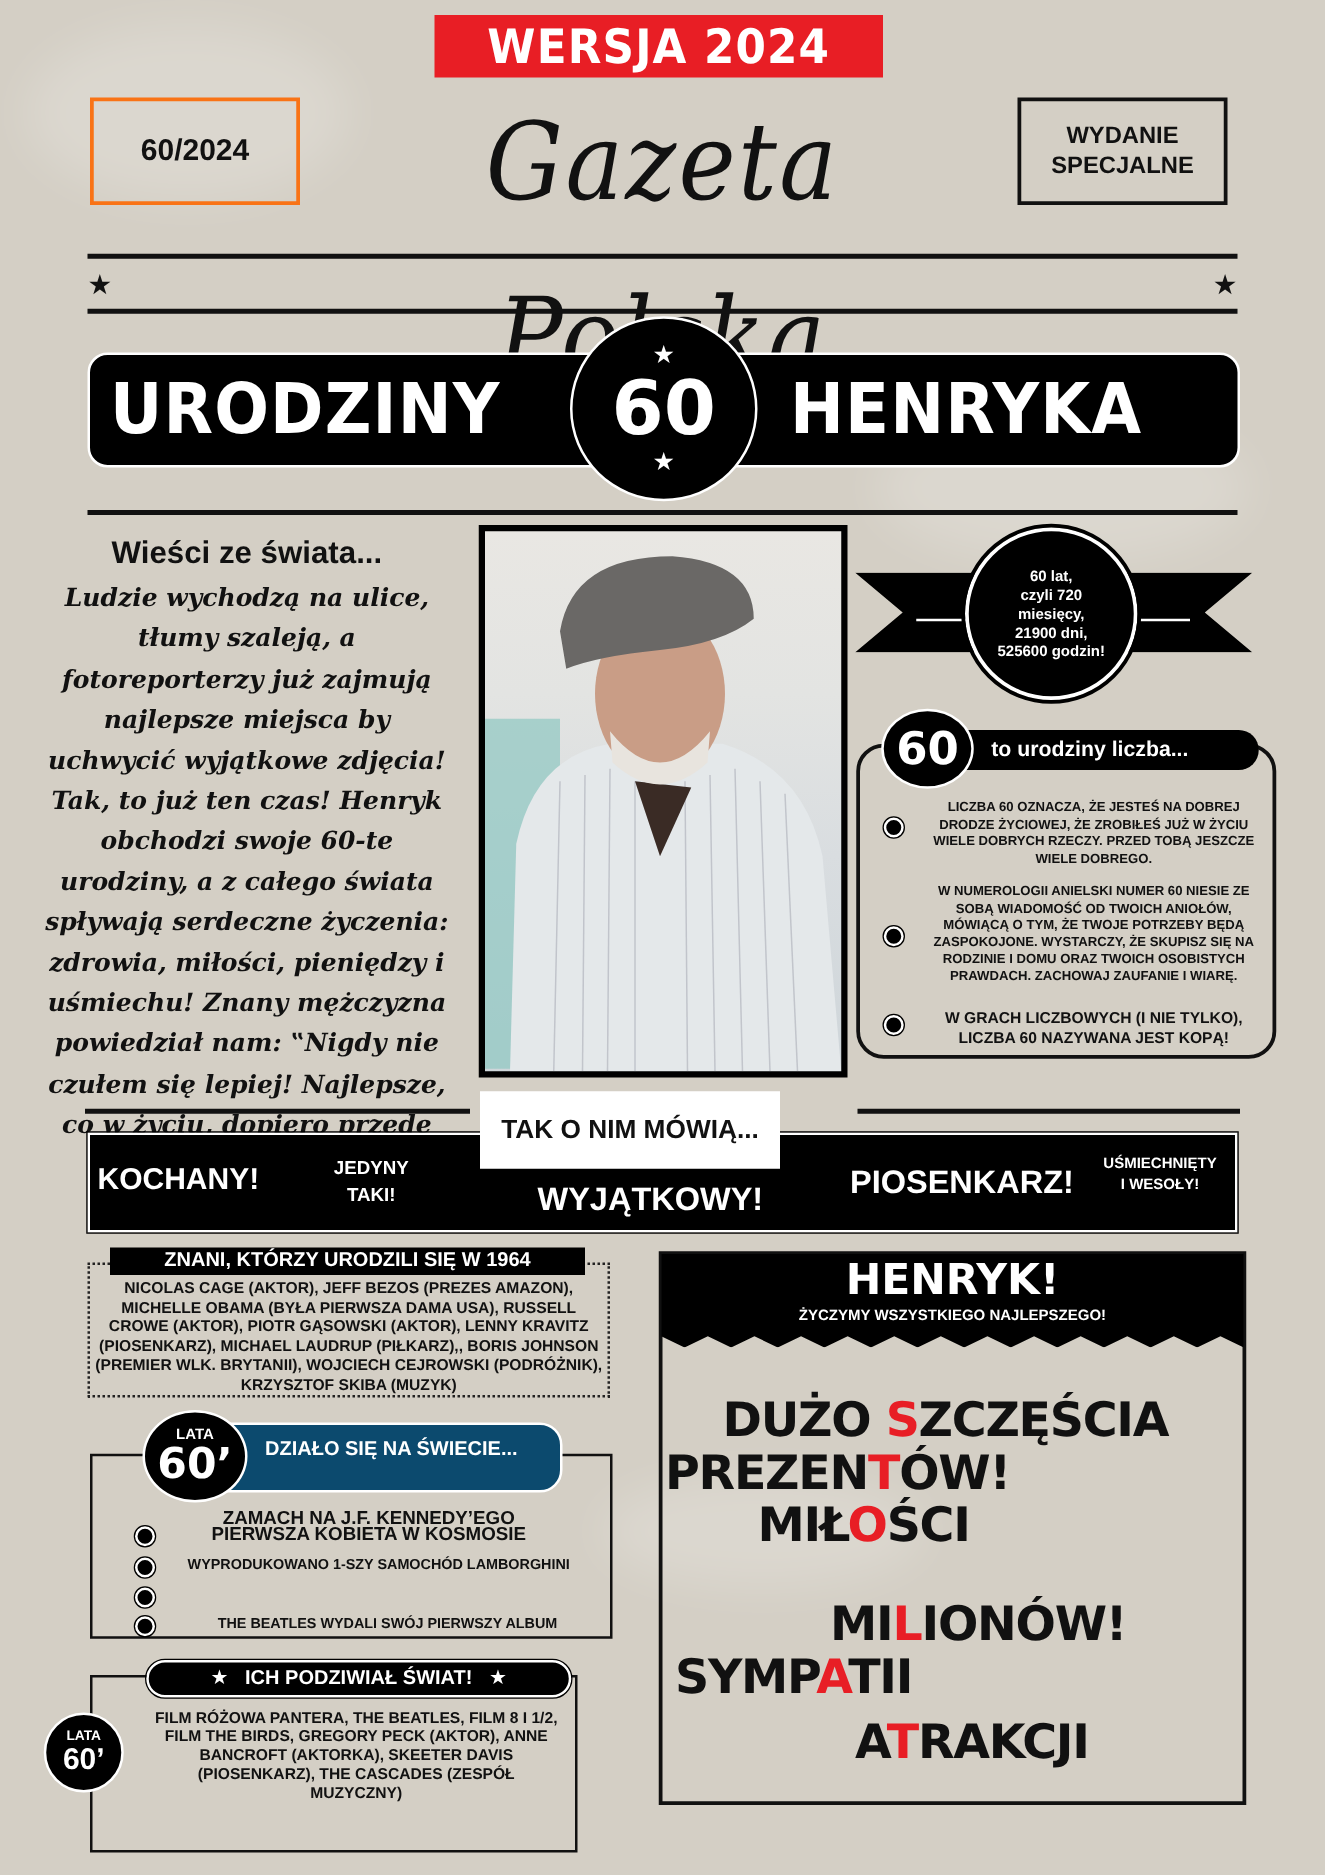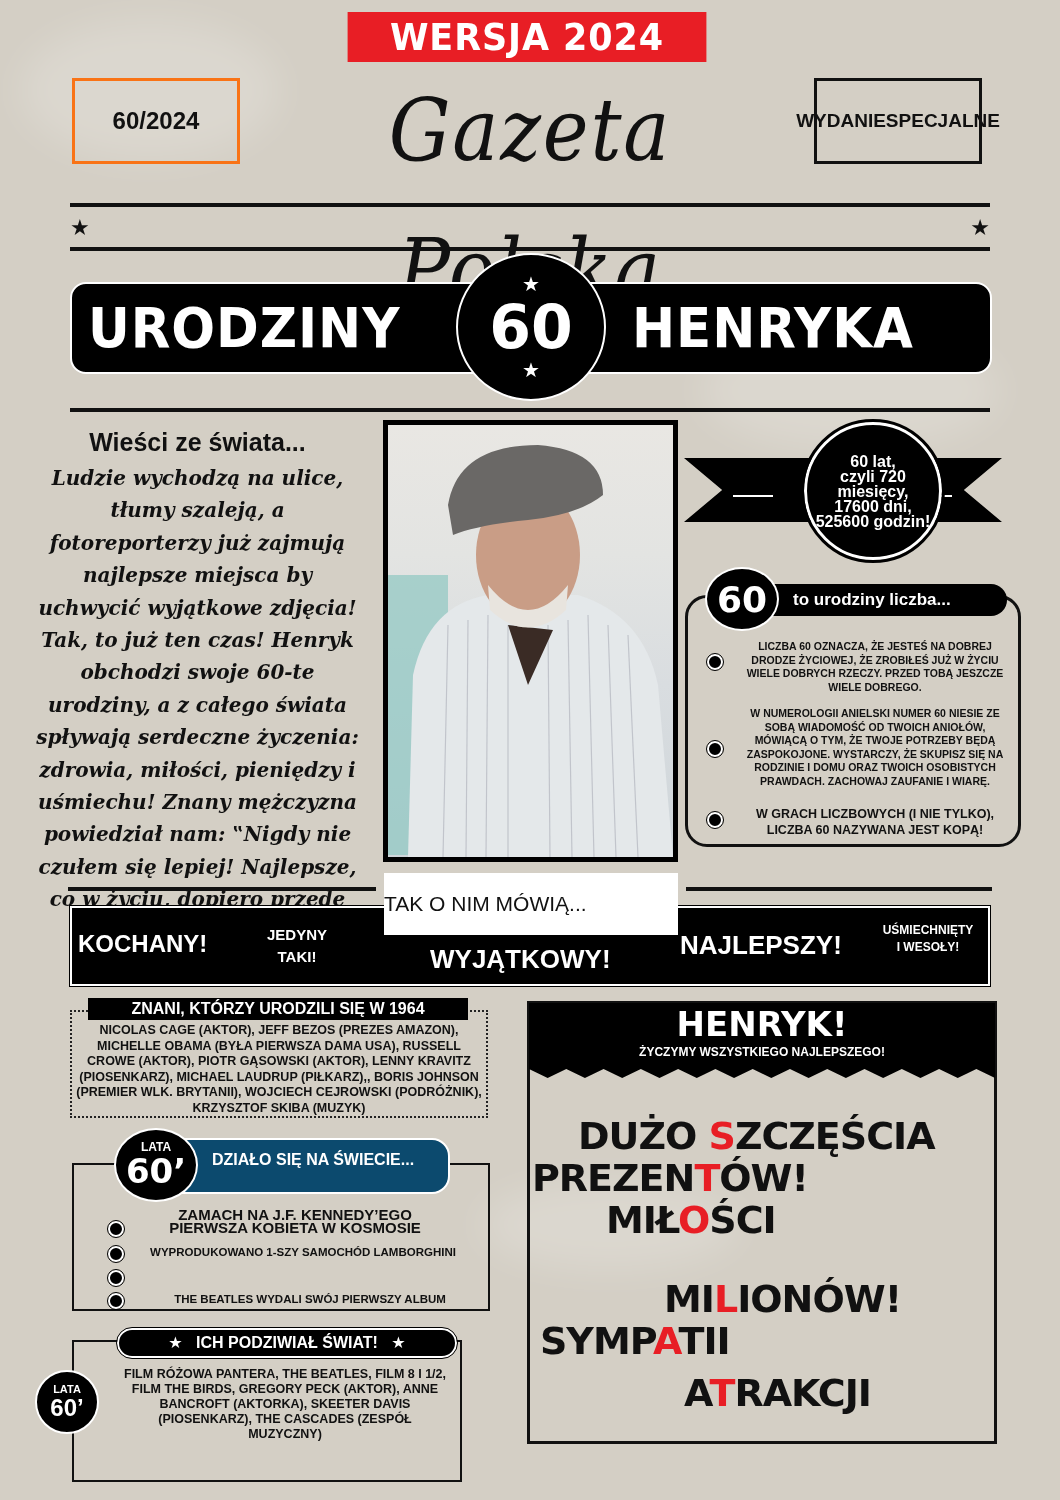--- a/index.html
+++ b/index.html
@@ -2,21 +2,21 @@
 <html><head>
 <meta charset="utf-8">
 <style>
   *{box-sizing:border-box;margin:0;padding:0}
   body{width:1060px;height:1500px;background:#d4cfc5;position:relative;overflow:hidden;font-family:"Liberation Sans","DejaVu Sans",sans-serif;color:#111}
   .abs{position:absolute}
   .smoke{position:absolute;border-radius:50%;background:rgba(255,255,255,0.18);filter:blur(18px)}
   
   .wersja{left:332px;top:12px;width:390px;height:50px;background:#e81e25;color:#fff;font-family:"DejaVu Sans",sans-serif;font-weight:bold;font-size:38px;text-align:center;line-height:50px;letter-spacing:1px;transform:scaleX(0.92)}
   .issue-box{left:72px;top:78px;width:168px;height:86px;border:3px solid #f97316;font-weight:bold;font-size:24px;display:flex;align-items:center;justify-content:center}
-  .special-box{left:814px;top:78px;width:168px;height:86px;border:3px solid #111;font-weight:bold;font-size:19px;line-height:24px;display:flex;flex-direction:row;align-items:center;justify-content:center}
+  .special-box{left:814px;top:78px;width:168px;height:86px;border:3px solid #111;font-weight:bold;font-size:19px;line-height:24px;display:flex;flex-direction:column;align-items:center;justify-content:center}
   .masthead{left:250px;top:60px;width:560px;height:140px;font-family:"DejaVu Serif",serif;font-style:italic;font-size:86px;text-align:center;line-height:140px;letter-spacing:2px;transform:scaleX(0.9)}
   .rule{left:70px;width:920px;height:4px;background:#111}
   .tagline{left:70px;top:208px;width:920px;height:40px;display:flex;align-items:center;justify-content:space-between;font-weight:bold;font-size:20px}
   .star{font-size:22px}
   
   .banner{left:70px;top:282px;width:922px;height:92px;background:#000;border-radius:16px;border:2px solid #fff;outline:0}
   .banner-left,.banner-right{top:282px;height:92px;color:#fff;font-weight:bold;font-size:56px;line-height:92px;font-family:"DejaVu Sans",sans-serif;letter-spacing:1px}
   .banner-left{left:88px;transform:scaleX(0.92);transform-origin:left}
   .banner-right{left:632px;transform:scaleX(0.92);transform-origin:left}
   .medal{left:456px;top:253px;width:150px;height:148px;border-radius:50%;background:#000;border:2px solid #fff;color:#fff;display:flex;flex-direction:column;align-items:center;justify-content:center}
@@ -24,32 +24,32 @@
   .medal .st{font-size:20px;line-height:22px}
   
   .news-title{left:30px;top:428px;width:335px;text-align:center;font-weight:bold;font-size:25px}
   .news-body{left:30px;top:462px;width:335px;text-align:center;font-family:"DejaVu Serif",serif;font-style:italic;font-weight:bold;font-size:20px;line-height:32.4px}
   
   .photo{left:383px;top:420px;width:295px;height:442px;background:#000;padding:5px}
   .photo-inner{width:100%;height:100%;background:linear-gradient(180deg,#e9e7e3 0%,#e3e4e2 30%,#d9dde0 60%,#cfd6da 100%);position:relative;overflow:hidden}
   
   .ribbon{left:684px;top:458px;width:318px;height:64px;background:#000;clip-path:polygon(0 0,100% 0,88% 50%,100% 100%,0 100%,12% 50%)}
   .ribbon-line{top:495px;height:2px;background:#fff}
-  .stats-circle{left:804px;top:422px;width:138px;height:138px;border-radius:50%;background:#000;border:3px solid #fff;outline:3px solid #000;color:#fff;font-weight:bold;font-size:16px;line-height:15px;text-align:center;display:flex;align-items:center;justify-content:center;padding:8px}
+  .stats-circle{left:772px;top:422px;width:138px;height:138px;border-radius:50%;background:#000;border:3px solid #fff;outline:3px solid #000;color:#fff;font-weight:bold;font-size:12px;line-height:15px;text-align:center;display:flex;align-items:center;justify-content:center;padding:8px}
   
   .facts-box{left:685px;top:595px;width:336px;height:252px;border:3px solid #111;border-radius:22px}
   .facts-pill{left:745px;top:584px;width:262px;height:32px;background:#000;border-radius:16px;color:#fff;font-weight:bold;font-size:17px;line-height:32px;padding-left:48px}
   .facts-circle{left:705px;top:567px;width:74px;height:64px;border-radius:50%;background:#000;border:2px solid #fff;color:#fff;font-weight:bold;font-size:36px;display:flex;align-items:center;justify-content:center;font-family:"DejaVu Sans",sans-serif}
   .fact{width:260px;text-align:center;font-weight:bold;font-size:10.5px;line-height:13.5px;left:745px}
   .fact.big{font-size:12.5px;line-height:16px}
   .bullet{width:16px;height:16px;border-radius:50%;background:#000;border:2px solid #fff;outline:1px solid #000}
   
   .talk-line{top:887px;height:4px;background:#111}
   .talk-bar{left:70px;top:906px;width:920px;height:80px;background:#000;border:2px solid #fff;outline:1px solid #000}
-  .talk-title{left:384px;top:873px;width:294px;height:62px;background:#fff;font-weight:normal;font-size:21px;line-height:62px}
+  .talk-title{left:384px;top:873px;width:240px;height:62px;background:#fff;font-weight:bold;font-size:21px;text-align:center;line-height:62px}
   .talk-word{color:#fff;font-weight:bold;text-align:center}
   
   .famous-box{left:70px;top:1010px;width:418px;height:108px;border:2px dotted #222}
   .famous-title{left:88px;top:998px;width:380px;height:22px;background:#000;color:#fff;font-weight:bold;font-size:16px;text-align:center;line-height:22px}
   .famous-text{left:74px;top:1023px;width:410px;text-align:center;font-weight:bold;font-size:12.5px;line-height:15.5px}
   
   .ev-box{left:72px;top:1163px;width:418px;height:148px;border:2px solid #111}
   .ev-pill{left:150px;top:1138px;width:300px;height:56px;background:#0c4a6e;border-radius:18px;color:#fff;font-weight:bold;font-size:16px;line-height:40px;padding-left:60px;border:2px solid #fff}
   .ev-circle{left:114px;top:1128px;width:84px;height:74px;border-radius:50%;background:#000;border:2px solid #fff;color:#fff;text-align:center;display:flex;flex-direction:column;align-items:center;justify-content:center}
   .ev-circle .l{font-size:12px;font-weight:bold;line-height:12px}
@@ -131,21 +131,21 @@
 </div>
 
 <div class="abs ribbon"></div>
 <div class="abs ribbon-line" style="left:733px;width:40px"></div>
 <div class="abs ribbon-line" style="left:912px;width:40px"></div>
 <div class="abs stats-circle">
   <div>
     <div>60 lat,</div>
     <div>czyli 720</div>
     <div>miesięcy,</div>
-    <div>17600 dni,</div>
+    <div>21900 dni,</div>
     <div>525600 godzin!</div>
   </div>
 </div>
 
 <div class="abs facts-box"></div>
 <div class="abs facts-pill">to urodziny liczba...</div>
 <div class="abs facts-circle">60</div>
 <div class="abs bullet" style="left:707px;top:654px"></div>
 <div class="abs fact" style="top:640px">LICZBA 60 OZNACZA, ŻE JESTEŚ NA DOBREJ DRODZE ŻYCIOWEJ, ŻE ZROBIŁEŚ JUŻ W ŻYCIU WIELE DOBRYCH RZECZY. PRZED TOBĄ JESZCZE WIELE DOBREGO.</div>
 <div class="abs bullet" style="left:707px;top:741px"></div>
@@ -156,21 +156,21 @@
 <div class="abs talk-line" style="left:68px;width:308px"></div>
 <div class="abs talk-line" style="left:686px;width:306px"></div>
 <div class="abs talk-bar"></div>
 <div class="abs talk-title">TAK O NIM MÓWIĄ...</div>
 <div class="abs talk-word" style="left:78px;top:930px;font-size:24px">KOCHANY!</div>
 <div class="abs talk-word" style="left:262px;top:924px;font-size:15px;line-height:22px;width:70px">
   <div>JEDYNY</div>
   <div>TAKI!</div>
 </div>
 <div class="abs talk-word" style="left:430px;top:944px;font-size:26px">WYJĄTKOWY!</div>
-<div class="abs talk-word" style="left:680px;top:930px;font-size:26px">NAJLEPSZY!</div>
+<div class="abs talk-word" style="left:680px;top:930px;font-size:26px">PIOSENKARZ!</div>
 <div class="abs talk-word" style="left:866px;top:922px;font-size:12px;line-height:17px;width:124px">
   <div>UŚMIECHNIĘTY</div>
   <div>I WESOŁY!</div>
 </div>
 
 <div class="abs famous-box"></div>
 <div class="abs famous-title">ZNANI, KTÓRZY URODZILI SIĘ W 1964</div>
 <div class="abs famous-text">NICOLAS CAGE (AKTOR), JEFF BEZOS (PREZES AMAZON), MICHELLE OBAMA (BYŁA PIERWSZA DAMA USA), RUSSELL CROWE (AKTOR), PIOTR GĄSOWSKI (AKTOR), LENNY KRAVITZ (PIOSENKARZ), MICHAEL LAUDRUP (PIŁKARZ),, BORIS JOHNSON (PREMIER WLK. BRYTANII), WOJCIECH CEJROWSKI (PODRÓŻNIK), KRZYSZTOF SKIBA (MUZYK)</div>
 
 <div class="abs ev-box"></div>

